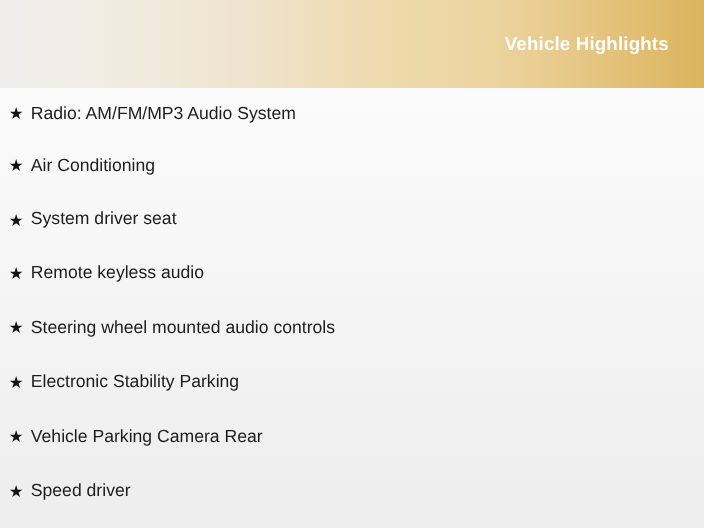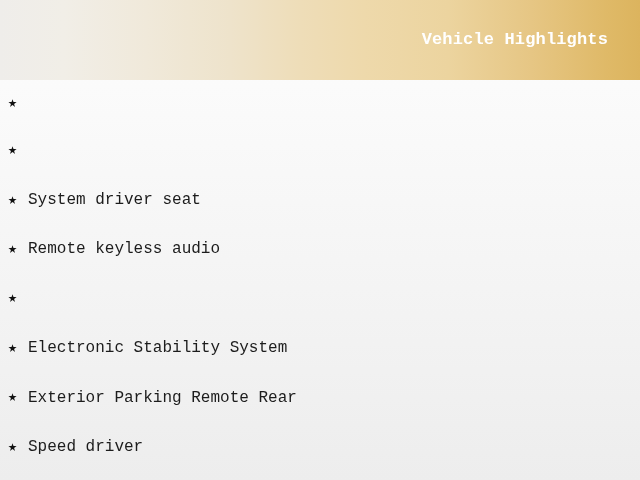--- a/index.html
+++ b/index.html
@@ -14,21 +14,20 @@
     font-family: "Liberation Sans", sans-serif;
     background: #ffffff;
   }
 
   #page {
     position: relative;
     width: 640px;
     height: 480px;
     background: linear-gradient(to bottom, #fdfdfd 0%, #fbfbfb 18%, #f4f4f4 60%, #ededed 100%);
     box-sizing: border-box;
-    font-family: Liberation Mono, monospace;
   }
 
   
   .header-banner {
     position: absolute;
     left: 0;
     top: 0;
     width: 640px;
     height: 80px;
     background: linear-gradient(to right,
@@ -104,48 +103,51 @@
 <div id="page">
 
   <div class="header-banner">
     <div class="header-title">Vehicle Highlights</div>
   </div>
 
   <ul class="highlights-list">
 
     <li class="highlight-item">
       <span class="bullet-star">★</span>
+      <span class="highlight-label">Radio: AM/FM/MP3 Audio System</span>
     </li>
 
     <li class="highlight-item">
       <span class="bullet-star">★</span>
+      <span class="highlight-label">Air Conditioning</span>
     </li>
 
     <li class="highlight-item">
       <span class="bullet-star">★</span>
       <span class="highlight-label">System driver seat</span>
     </li>
 
     <li class="highlight-item">
       <span class="bullet-star">★</span>
       <span class="highlight-label">Remote keyless audio</span>
     </li>
 
     <li class="highlight-item">
       <span class="bullet-star">★</span>
+      <span class="highlight-label">Steering wheel mounted audio controls</span>
     </li>
 
     <li class="highlight-item">
       <span class="bullet-star">★</span>
-      <span class="highlight-label">Electronic Stability System</span>
+      <span class="highlight-label">Electronic Stability Parking</span>
     </li>
 
     <li class="highlight-item">
       <span class="bullet-star">★</span>
-      <span class="highlight-label">Exterior Parking Remote Rear</span>
+      <span class="highlight-label">Vehicle Parking Camera Rear</span>
     </li>
 
     <li class="highlight-item">
       <span class="bullet-star">★</span>
       <span class="highlight-label">Speed driver</span>
     </li>
 
   </ul>
 
 </div>

